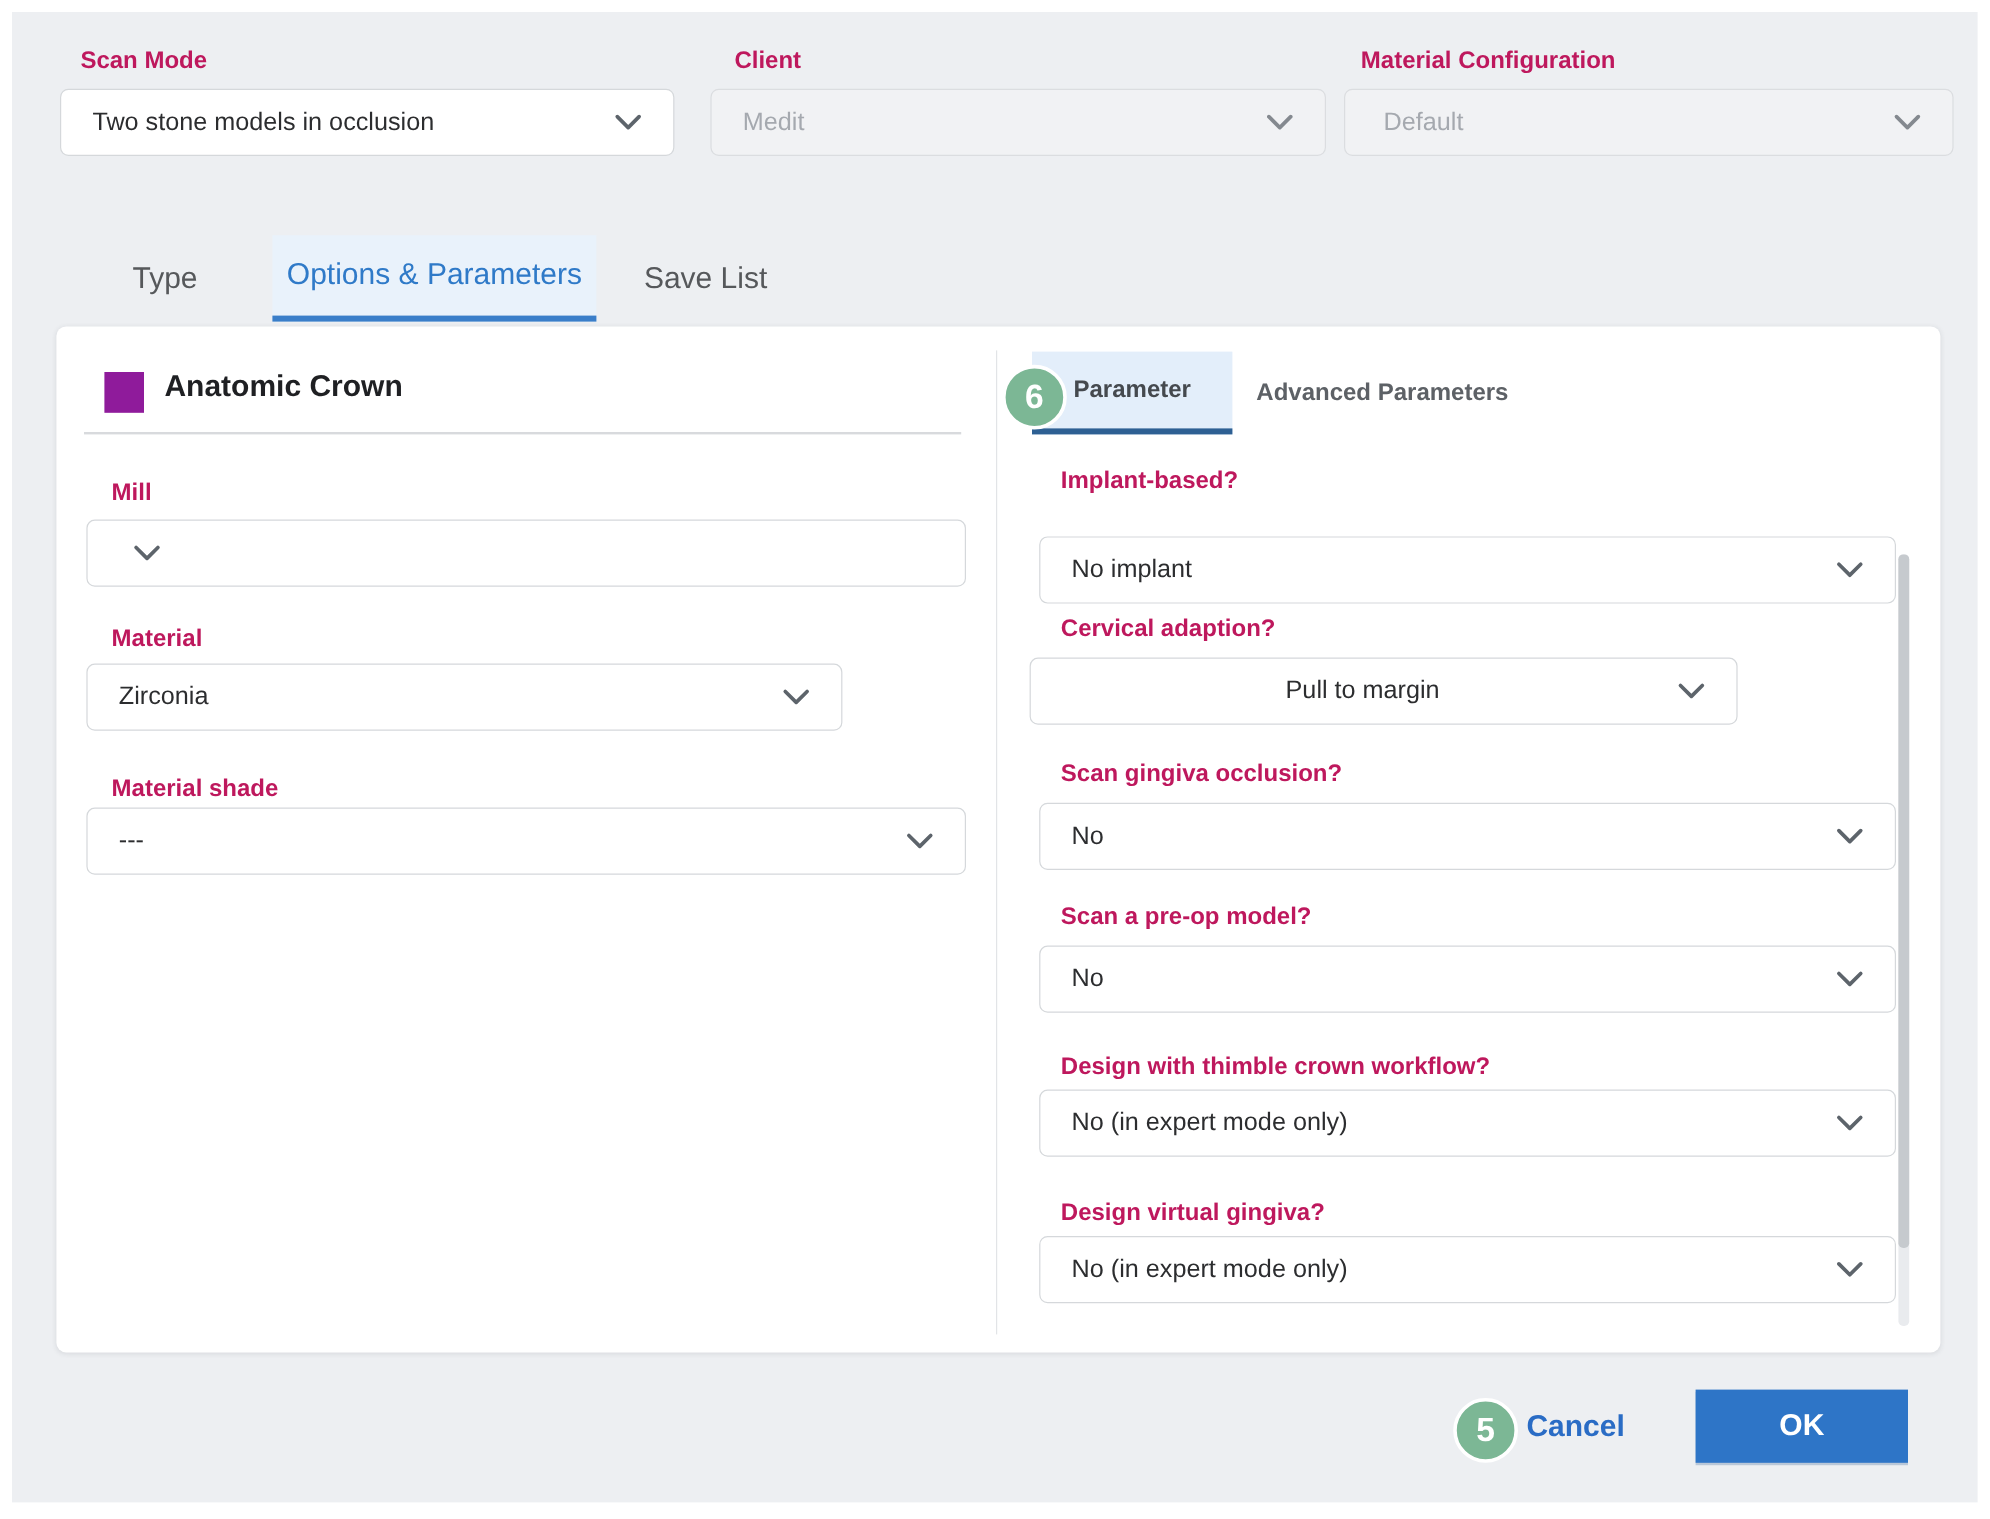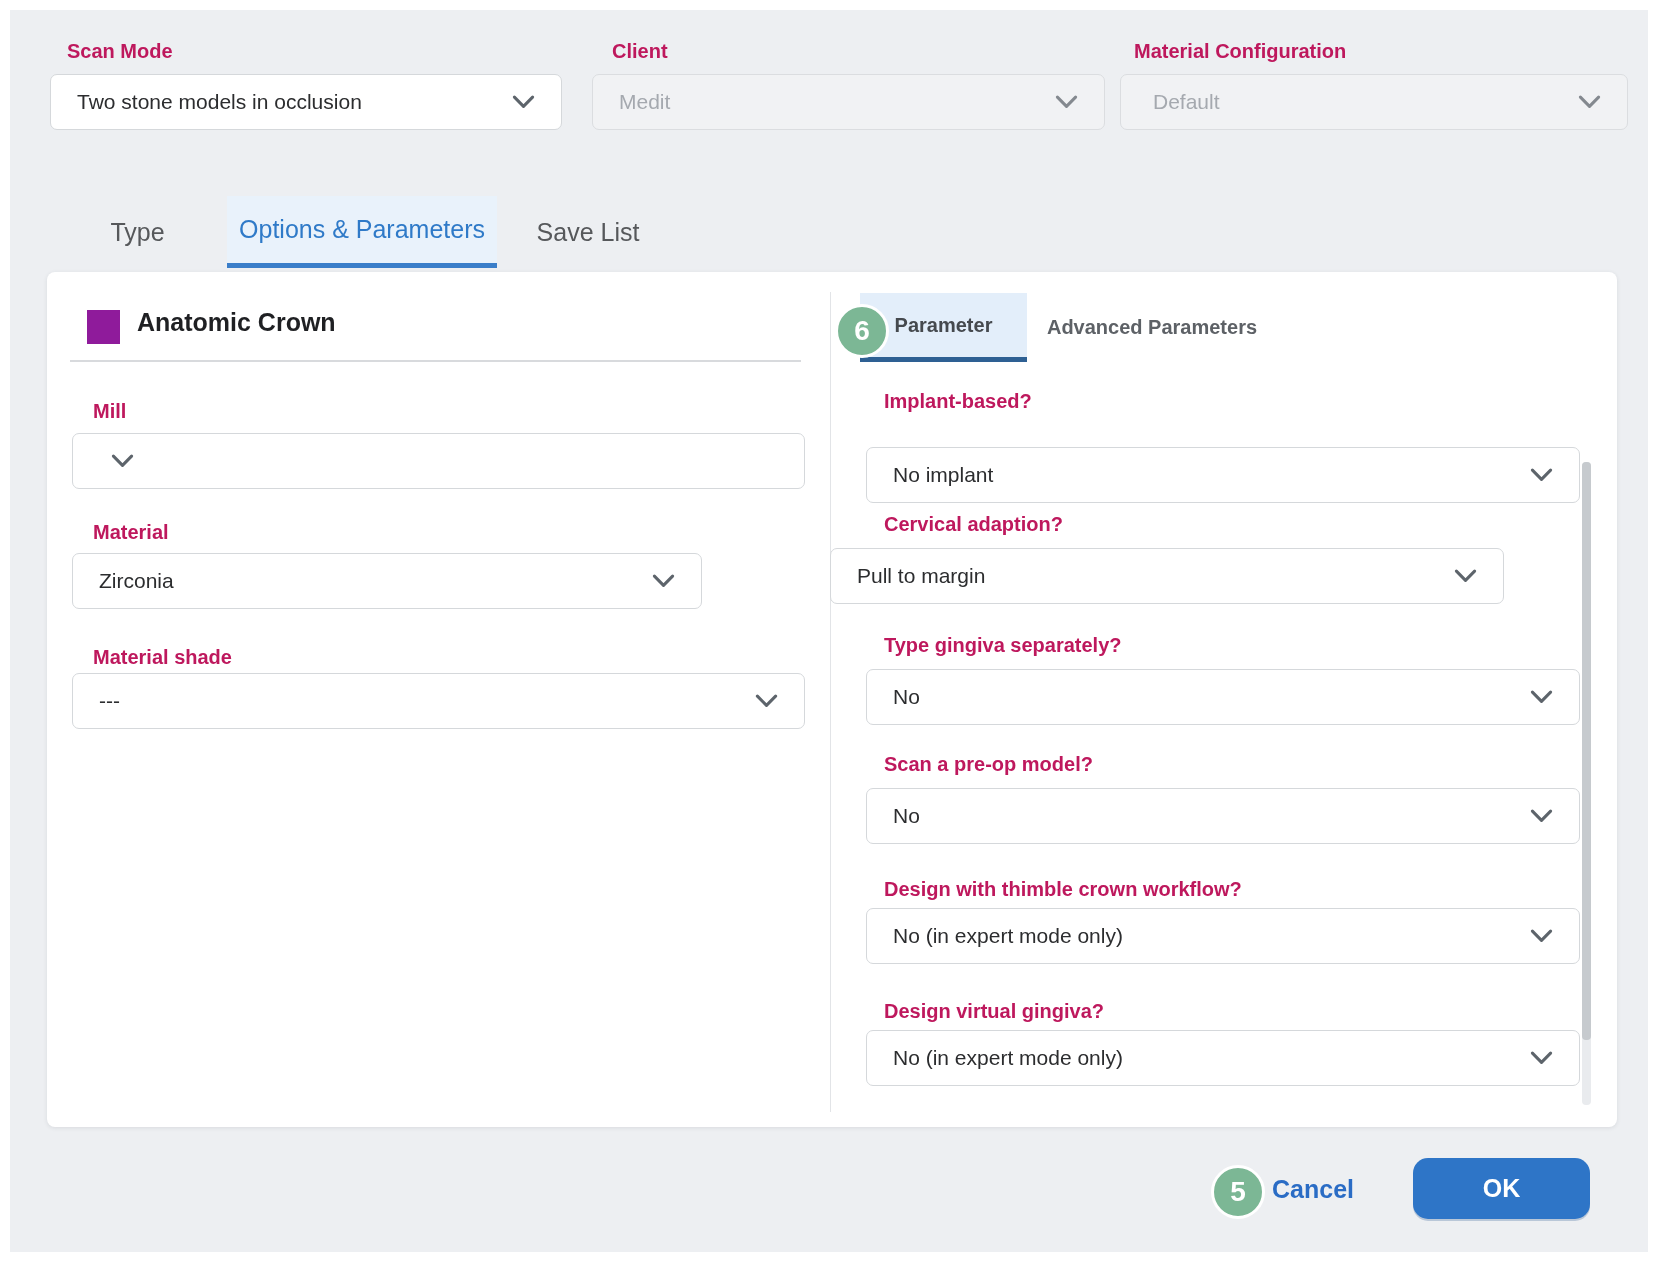--- a/index.html
+++ b/index.html
@@ -60,21 +60,21 @@
   }
 
   
   .sb-track{position:absolute;left:1582px;top:462px;width:9px;height:643px;background:#e9ebee;border-radius:4px;}
   .sb-thumb{position:absolute;left:0;top:0;width:9px;height:578px;background:#c6cace;border-radius:4px;cursor:pointer;}
 
   
   .cancel-link{position:absolute;left:1272px;top:1175px;font-size:25px;font-weight:bold;color:#2a6cc5;cursor:pointer;}
   .ok-btn{
     position:absolute;left:1413px;top:1158px;width:177px;height:61px;
-    background:#2e75c7;border:none;border-radius:15px;box-shadow:0 2px 0 rgba(30,80,140,.25);
+    background:#2e75c7;border:none;border-radius:0;box-shadow:0 2px 0 rgba(30,80,140,.25);
     color:#ffffff;font-size:25px;font-weight:bold;font-family:"Liberation Sans",sans-serif;
     display:flex;align-items:center;justify-content:center;cursor:pointer;
   }
 </style>
 </head>
 <body>
 
 <div class="page">
   <div class="bg"></div>
 
@@ -156,30 +156,30 @@
   <div class="sel" style="left:866px;top:447px;width:714px;">
     <span class="val">No implant</span>
     <span class="chev">
       <svg width="23" height="14" viewBox="0 0 24 14">
           <path d="M2.5 2 L12 11.5 L21.5 2" fill="none" stroke="currentColor" stroke-width="3.2" stroke-linecap="round" stroke-linejoin="round"></path>
         </svg>
     </span>
   </div>
 
   <div class="fld-label" style="left:884px;top:513px;">Cervical adaption?</div>
-  <div class="sel" style="left:830px;top:548px;width:674px;">
+  <div class="sel" style="left:858px;top:548px;width:590px;text-align:center;">
     <span class="val">Pull to margin</span>
     <span class="chev">
       <svg width="23" height="14" viewBox="0 0 24 14">
           <path d="M2.5 2 L12 11.5 L21.5 2" fill="none" stroke="currentColor" stroke-width="3.2" stroke-linecap="round" stroke-linejoin="round"></path>
         </svg>
     </span>
   </div>
 
-  <div class="fld-label" style="left:884px;top:634px;">Type gingiva separately?</div>
+  <div class="fld-label" style="left:884px;top:634px;">Scan gingiva occlusion?</div>
   <div class="sel" style="left:866px;top:669px;width:714px;">
     <span class="val">No</span>
     <span class="chev">
       <svg width="23" height="14" viewBox="0 0 24 14">
           <path d="M2.5 2 L12 11.5 L21.5 2" fill="none" stroke="currentColor" stroke-width="3.2" stroke-linecap="round" stroke-linejoin="round"></path>
         </svg>
     </span>
   </div>
 
   <div class="fld-label" style="left:884px;top:753px;">Scan a pre-op model?</div>

